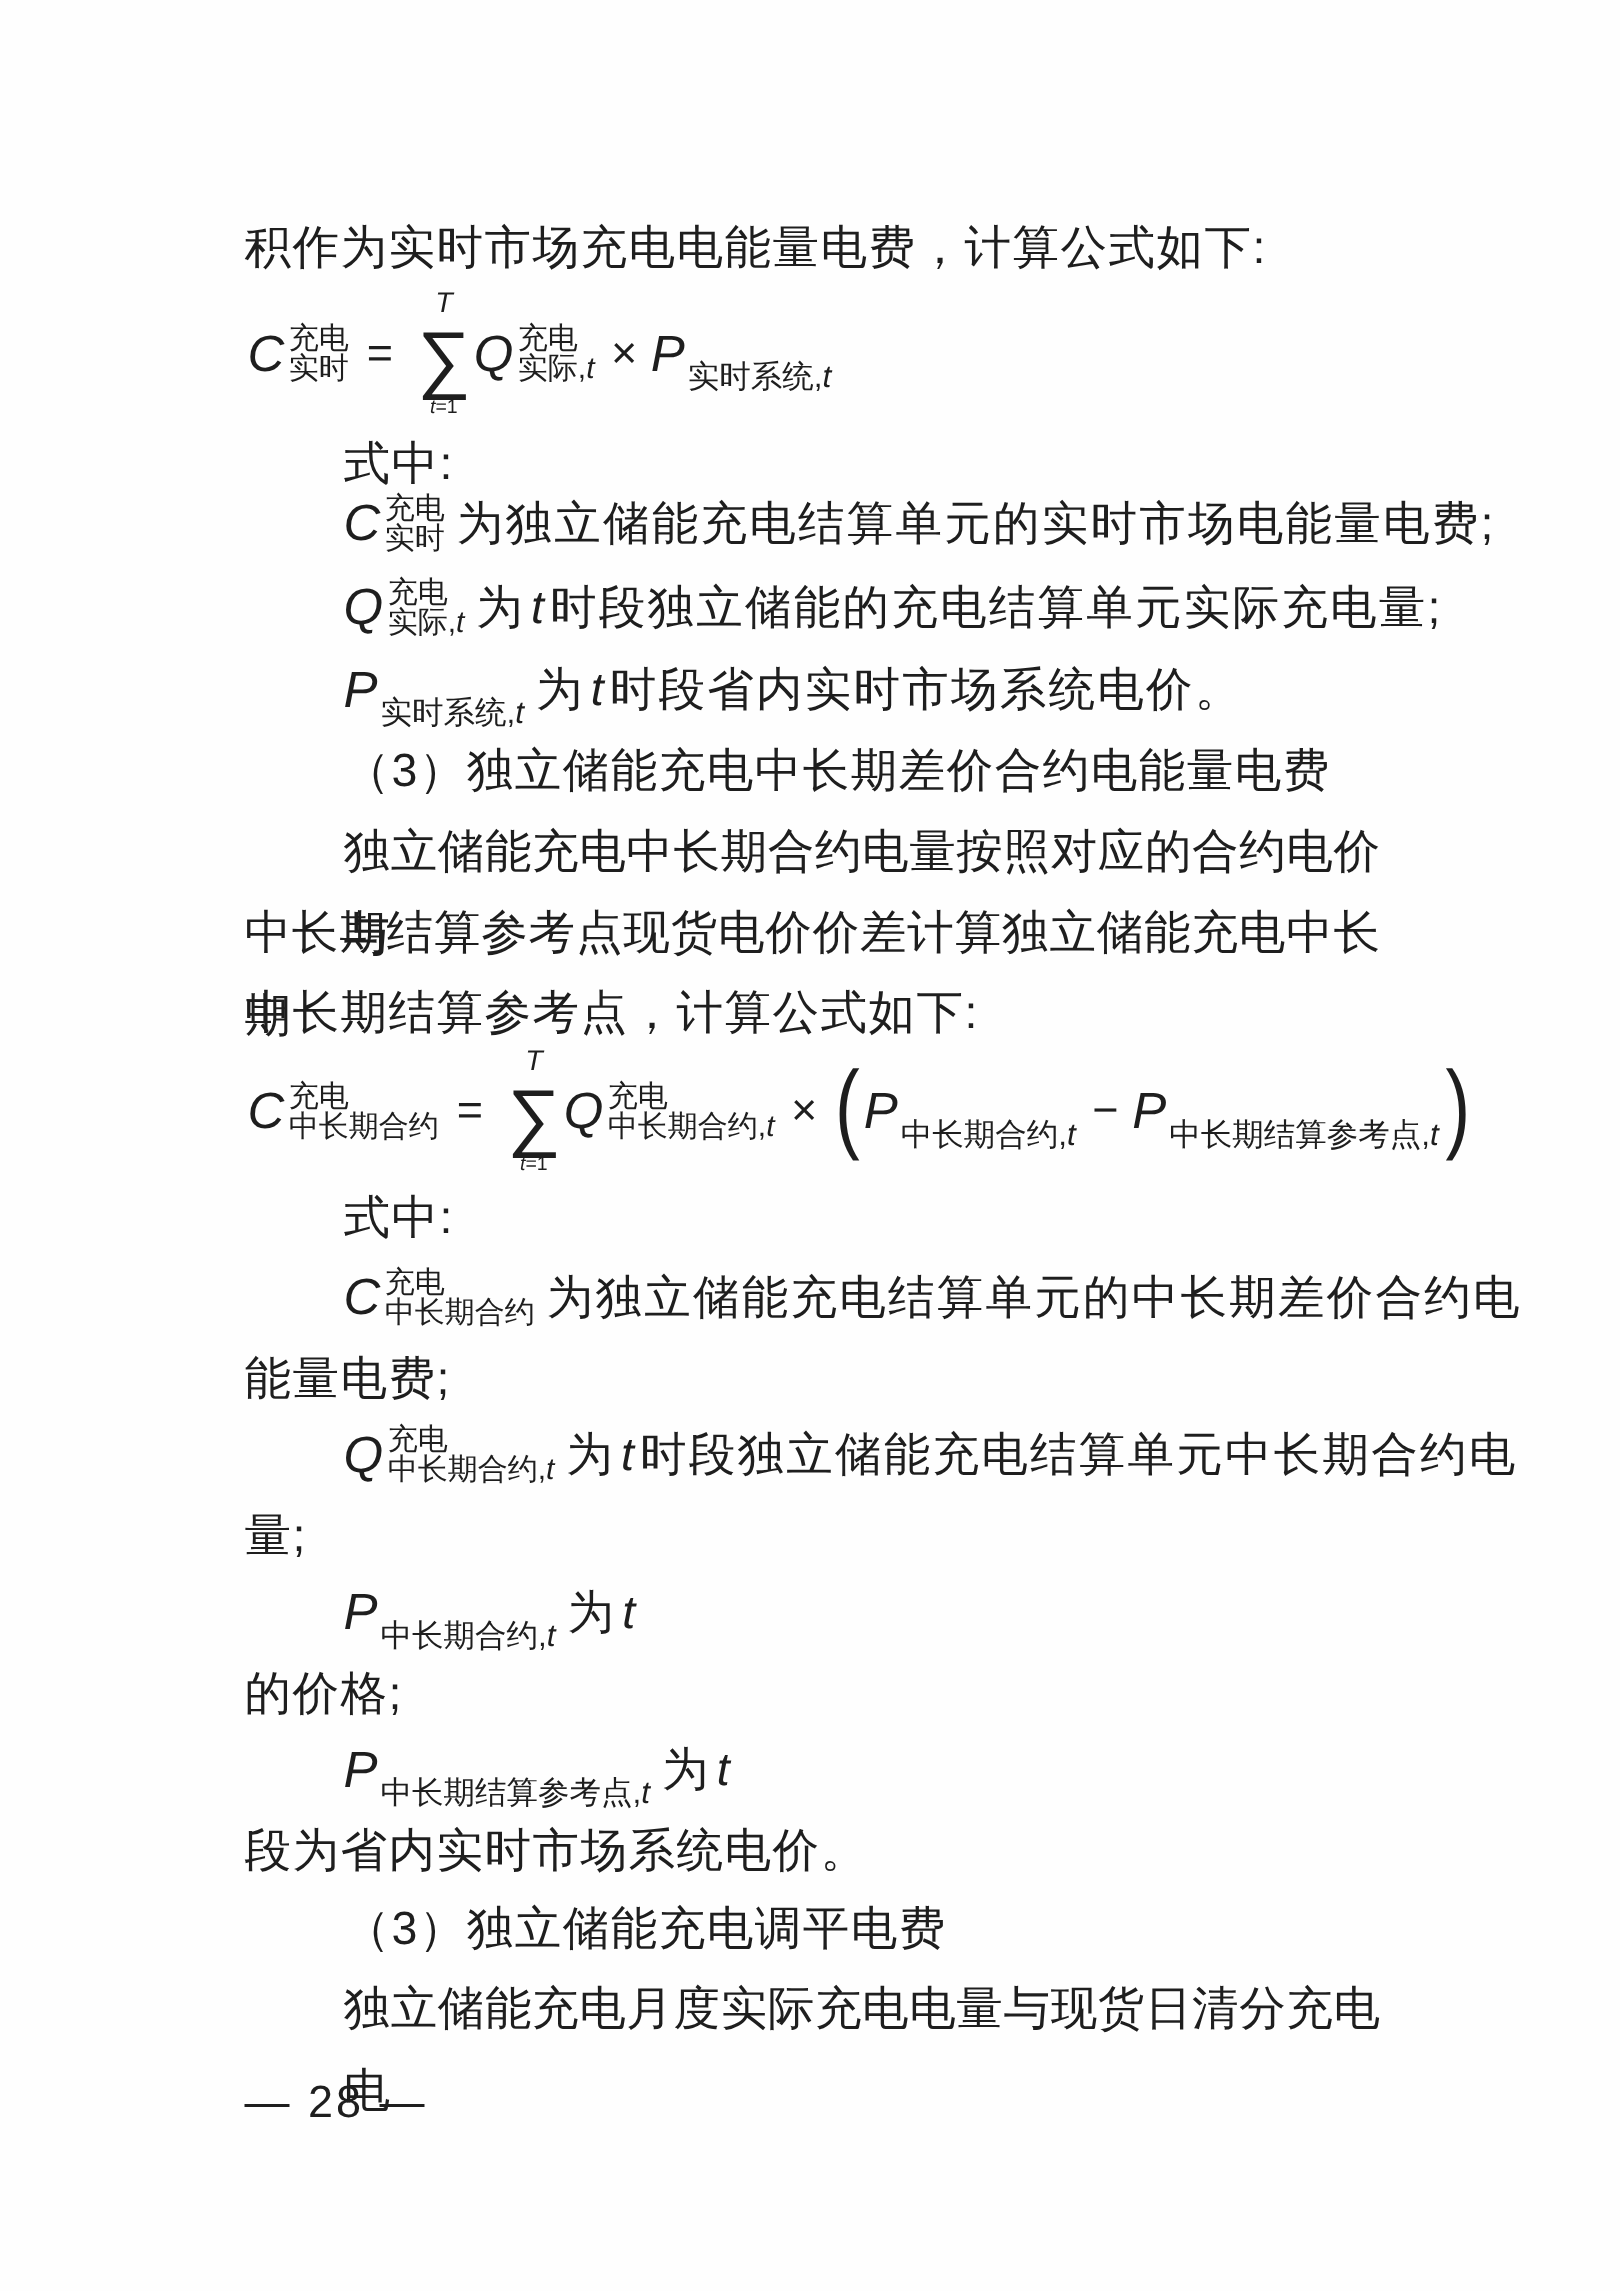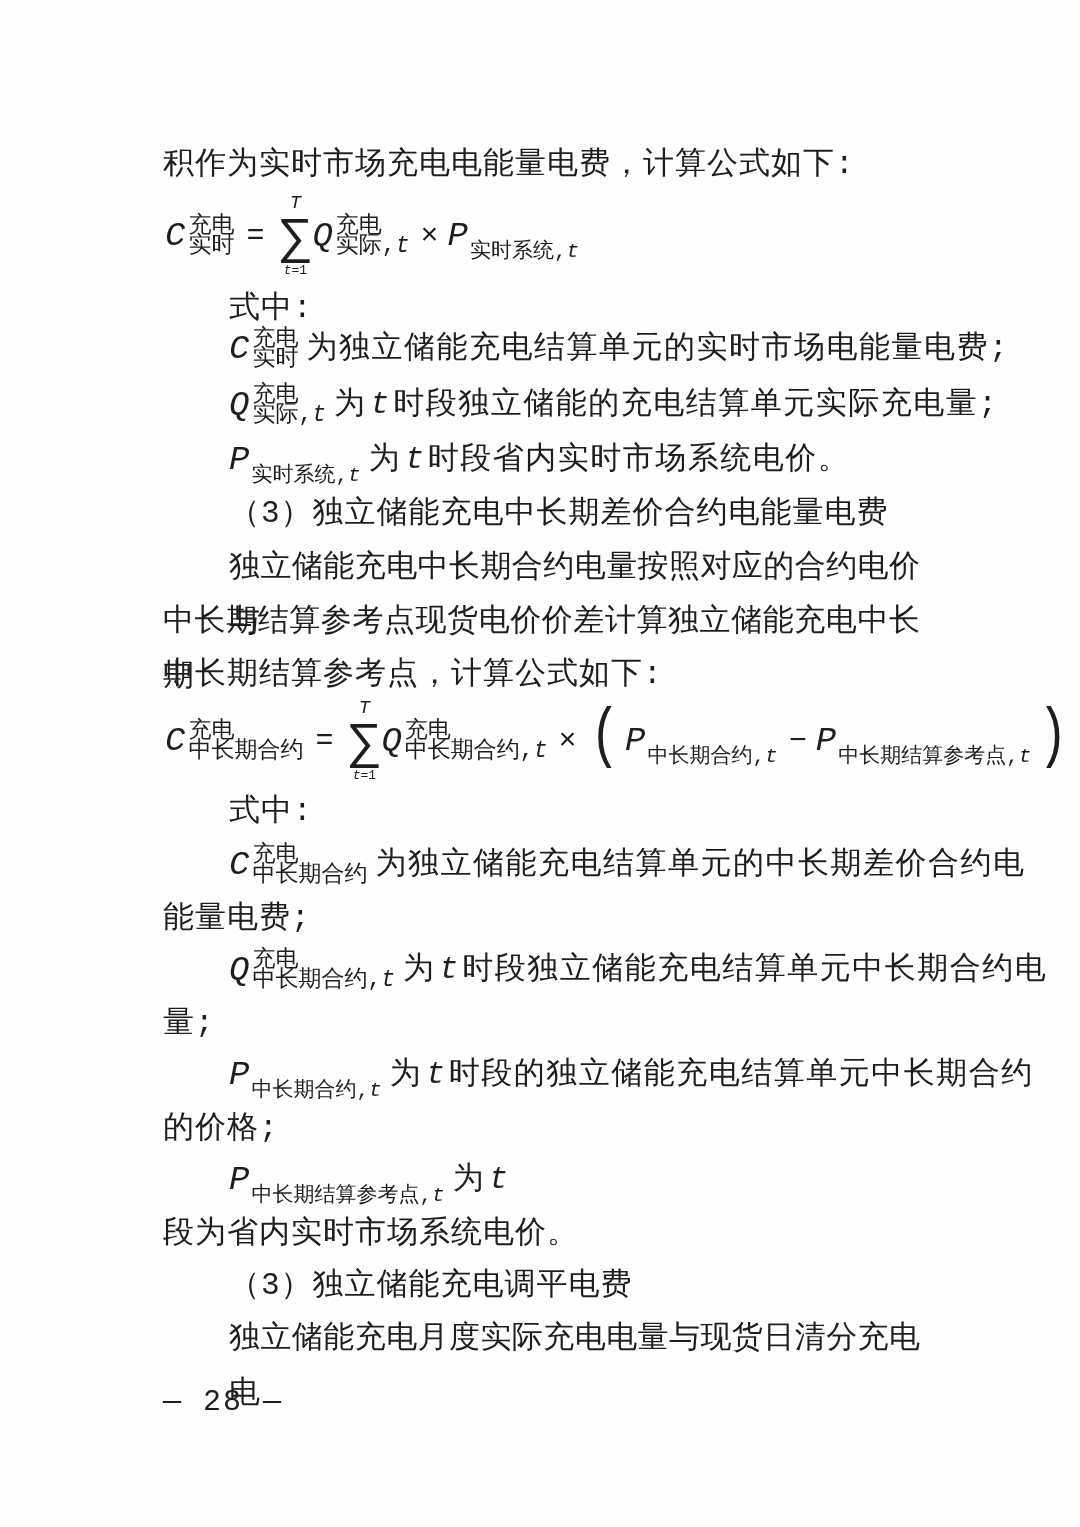--- a/index.html
+++ b/index.html
@@ -2,21 +2,21 @@
 <html><head>
 <meta charset="utf-8">
 <style>
   html, body { margin: 0; padding: 0; background: #ffffff; }
   .page {
     position: relative;
     width: 1080px;
     height: 1527px;
     background: #fefefe;
     color: #1e1e1e;
-    font-family: Liberation Mono, monospace;
+    font-family: Liberation Sans, sans-serif;
     overflow: hidden;
   }
   .line {
     position: absolute;
     left: 163px;
     height: 55px;
     line-height: 55px;
     font-size: 31px;
     white-space: nowrap;
     letter-spacing: 1px;
@@ -45,21 +45,21 @@
     font-style: italic;
     font-size: 34px;
     line-height: 1;
     letter-spacing: 0;
   }
   .stack {
     display: inline-flex;
     flex-direction: column;
     justify-content: center;
     margin-left: 3px;
-    font-size: 23px;
+    font-size: 20px;
     line-height: 20px;
     letter-spacing: 0;
   }
   .stack .sup, .stack .sub { display: block; height: 20px; }
   .sub-it { font-style: italic; }
   .sub-lower {
     font-size: 21px;
     line-height: 1;
     letter-spacing: 0;
     margin-left: 2px;
@@ -267,21 +267,20 @@
     <span>量;</span>
   </div>
 
   <div class="line indent defline" style="top:1047px">
     <span class="sym">
       <span class="base">P</span>
       <span class="sub-lower"><span>中长期合约,</span><span class="sub-it">t</span></span>
     </span>
     <span class="txt">为</span>
     <span class="var-t">t</span>
-    <span class="txt">时段的独立储能充电结算单元中长期合约</span>
   </div>
   <div class="line" style="top:1101px">
     <span>的价格;</span>
   </div>
 
   <div class="line indent defline" style="top:1152px">
     <span class="sym">
       <span class="base">P</span>
       <span class="sub-lower"><span>中长期结算参考点,</span><span class="sub-it">t</span></span>
     </span>

